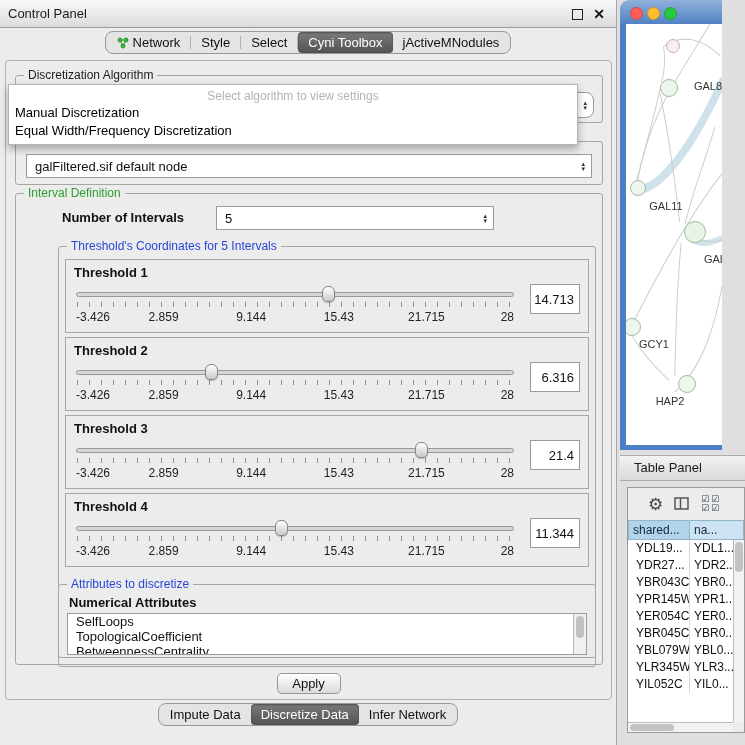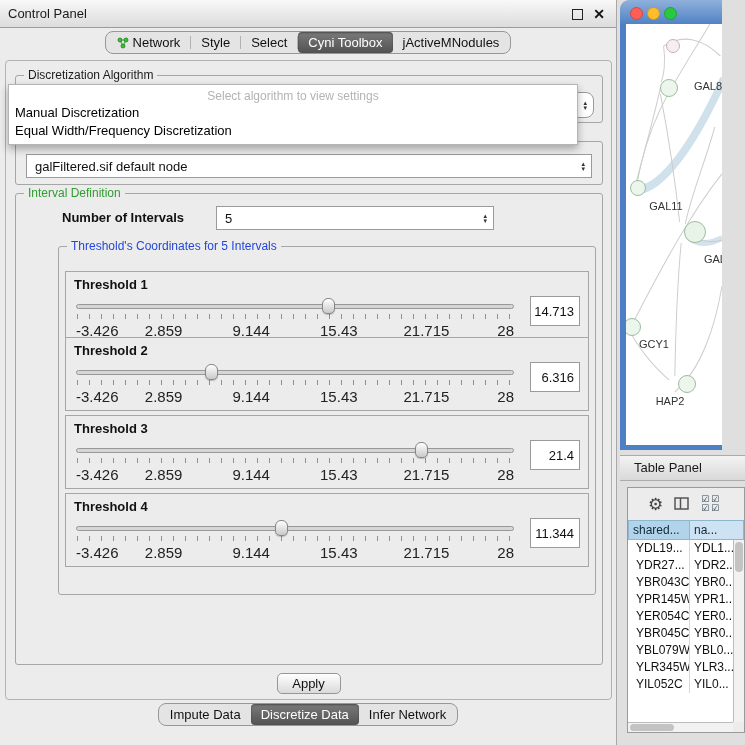--- a/index.html
+++ b/index.html
@@ -39,21 +39,21 @@
 
   
   .thr-panel{position:absolute;left:6px;right:6px;height:74px;border:1px solid #a6a6a6;background:#ececec;padding:5px 8px 0}
   .thr-label{font-size:13px;font-weight:bold}
   .thr-row{position:absolute;left:10px;right:8px;top:23px;height:46px;display:flex;align-items:flex-start}
   .slider{position:relative;flex:1;height:44px;margin-right:16px}
   .track{position:absolute;left:0;right:0;top:9px;height:5px;background:#d6d6d6;border:1px solid #989898;border-radius:3px}
   .thumb{position:absolute;top:3px;width:13px;height:16px;margin-left:-7px;background:linear-gradient(#ffffff,#c9c9c9);border:1px solid #868686;border-radius:6px 6px 5px 5px;z-index:2;box-shadow:0 1px 1px rgba(0,0,0,.2)}
   .ticks{position:absolute;left:1px;right:1px;top:19px;height:5px;background:repeating-linear-gradient(90deg,#909090 0,#909090 1px,transparent 1px,transparent 12px)}
   .scale{position:absolute;left:0;right:0;top:27px;height:12px}
-  .scale span{position:absolute;font-size:15px;color:#222;transform:translateX(-50%);white-space:nowrap}
+  .scale span{position:absolute;font-size:12px;color:#222;transform:translateX(-50%);white-space:nowrap}
   .scale .s0{left:0;transform:none}.scale .s1{left:20%}.scale .s2{left:40%}.scale .s3{left:60%}.scale .s4{left:80%}.scale .s5{left:auto;right:0;transform:none}
   .thr-value{width:50px;height:30px;margin-top:1px;background:#fff;border:1px solid #9a9a9a;font-size:13px;text-align:right;padding:7px 5px 0 0}
 
   .noi-label{position:absolute;left:46px;top:16px;font-size:13px;font-weight:bold}
   .attr-title{position:absolute;left:10px;top:10px;font-size:13px;font-weight:bold}
   .list{position:absolute;left:8px;right:8px;top:28px;height:42px;background:#fff;border:1px solid #9c9c9c;overflow:hidden}
   .list-item{font-size:13px;line-height:15px;padding-left:8px;white-space:nowrap}
   .list-vscroll{position:absolute;right:0;top:0;bottom:0;width:13px;background:#f0f0f0;border-left:1px solid #b8b8b8}
   .list-vthumb{position:absolute;left:2px;top:2px;width:8px;height:22px;border-radius:5px;background:#c2c2c2}
 
@@ -160,24 +160,24 @@
 
       <span class="noi-label">Number of Intervals</span>
       <div class="combo" style="left:200px;top:12px;width:278px;height:24px">
         <span>5</span>
         <span class="combo-arrows">
             <span>▴</span>
             <span>▾</span>
           </span>
       </div>
 
-      <div class="group" style="left:42px;top:52px;width:538px;height:349px">
+      <div class="group" style="left:42px;top:52px;width:538px;height:421px">
         <span class="group-label blue">Threshold's Coordinates for 5 Intervals</span>
 
-        <div class="thr-panel" style="top:24px">
+        <div class="thr-panel" style="top:12px">
           <div class="thr-label">Threshold 1</div>
           <div class="thr-row">
             <div class="slider">
               <div class="track"></div>
               <div class="thumb" style="left:57.7%"></div>
               <div class="ticks"></div>
               <div class="scale">
                 <span class="s0">-3.426</span>
                 <span class="s1">2.859</span>
                 <span class="s2">9.144</span>
@@ -244,20 +244,32 @@
                 <span class="s3">15.43</span>
                 <span class="s4">21.715</span>
                 <span class="s5">28</span>
               </div>
             </div>
             <div class="thr-value">11.344</div>
           </div>
         </div>
       </div>
 
+      <div class="group" style="left:42px;top:390px;width:538px;height:74px">
+        <span class="group-label blue">Attributes to discretize</span>
+        <span class="attr-title">Numerical Attributes</span>
+        <div class="list">
+          <div class="list-item">SelfLoops</div>
+          <div class="list-item">TopologicalCoefficient</div>
+          <div class="list-item">BetweennessCentrality</div>
+          <div class="list-vscroll">
+              <div class="list-vthumb"></div>
+            </div>
+        </div>
+      </div>
     </div>
 
     <div class="apply-btn">Apply</div>
   </div>
 
   <div class="tabwrap bottom">
     <span class="tabstrip">
       <span class="tab">
           <span>Impute Data</span>
         </span>

